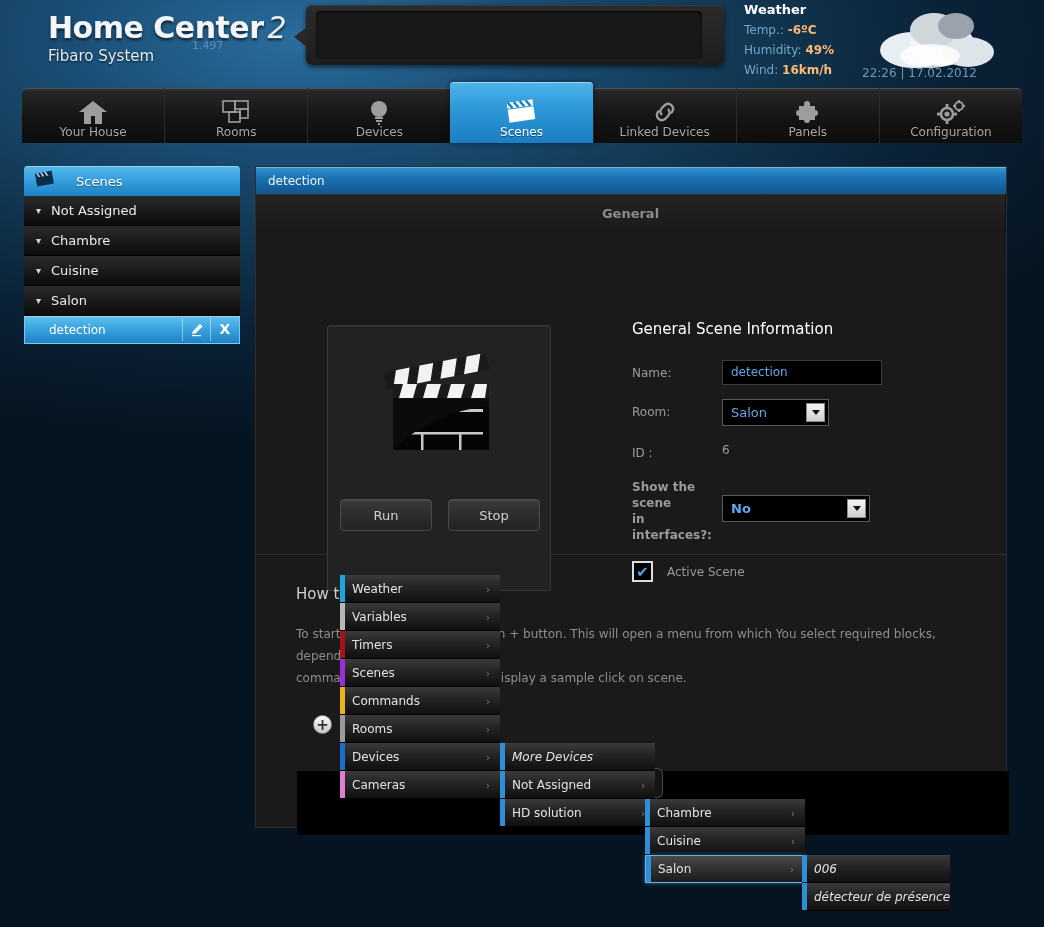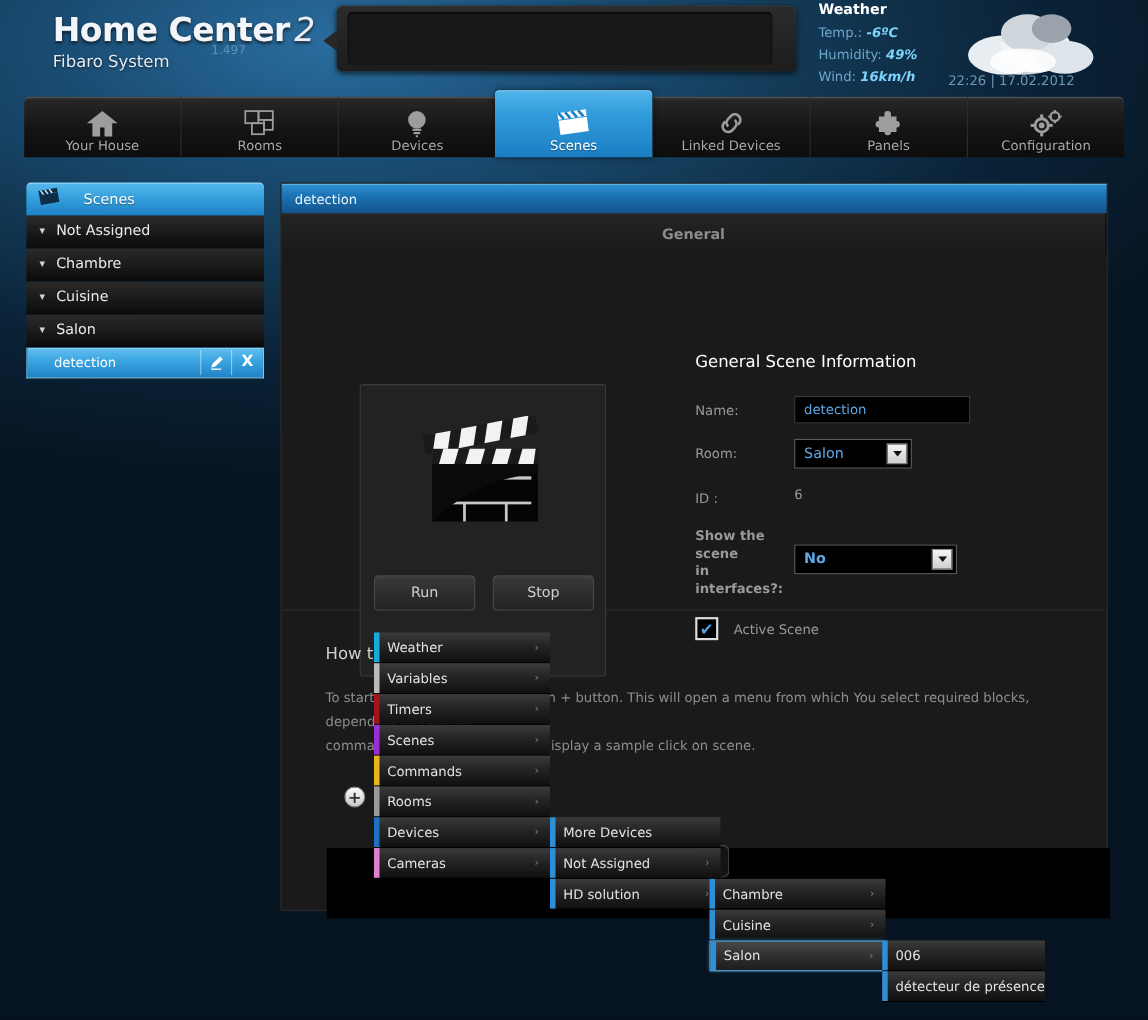--- a/index.html
+++ b/index.html
@@ -52,21 +52,21 @@
   .bubble .tail {
     position:absolute; left:-12px; top:22px;
     width:0;height:0;
     border-top:10px solid transparent;
     border-bottom:10px solid transparent;
     border-right:13px solid #272727;
   }
   .weather { position:absolute; left:744px; top:0px; width:130px; color:#cfe4f2; }
   .weather .wtitle { font-size:13px; font-weight:bold; color:#ffffff; margin-top:2px; }
   .weather .wrow { font-size:12px; color:#6fa6cc; margin-top:6px; white-space:nowrap; }
-  .weather .wrow b { color:#7dd3fc;font-style:italic; }
+  .weather .wrow b { color:#fdba74; }
   .wicon { position:absolute; left:872px; top:4px; width:132px; height:66px; }
   .wtime {
     position:absolute; left:862px; top:66px; width:160px;
     font-size:12px; color:#6c99b8; text-align:left;
   }
   
   #nav {
     position:absolute; left:22px; top:88px; width:1000px; height:55px;
     background:linear-gradient(#3b3b3b 0%, #262626 6%, #141414 55%, #0d0d0d 100%);
     border-radius:5px 5px 0 0;
@@ -147,21 +147,20 @@
     background:linear-gradient(#4d4d4d 0%, #3a3a3a 45%, #2c2c2c 100%);
     color:#ffffff;
     box-shadow: inset 0 1px 0 rgba(255,255,255,.15);
   }
   .content-top { position:relative; height:323px; border-bottom:1px solid #2c2c2c; background:#1a1a1a; }
   
   .preview {
     position:absolute; left:71px; top:93px; width:224px; height:266px;
     background:#222; border:1px solid #3a3a3a; border-radius:3px;
     box-shadow: inset 0 1px 0 rgba(255,255,255,.05);
-    margin-top: 24px;
   }
   .clap { position:absolute; left:49px; top:28px; width:126px; height:100px; }
   .runstop { position:absolute; left:12px; top:173px; width:200px; display:flex; gap:16px; }
   .rsbtn {
     width:92px; height:32px; border-radius:4px;
     background:linear-gradient(#3a3a3a 0%, #2d2d2d 50%, #232323 100%);
     border:1px solid #4a4a4a;
     color:#cfcfcf; font-size:13px;
     display:flex; align-items:center; justify-content:center;
     cursor:pointer;
@@ -229,21 +228,21 @@
     border-bottom:1px solid #000;
     cursor:pointer; white-space:nowrap;
   }
   .mi .lbar { position:absolute; left:0; top:0; bottom:0; width:5px; }
   .mi .chev { position:absolute; right:10px; top:50%; transform:translateY(-50%); color:#7c7c7c; font-size:10px; }
   .mi.sel {
     background:linear-gradient(#4a4a4a 0%, #343434 40%, #1c1c1c 100%);
     border:1px solid #5fb4ea;
     box-shadow:0 0 4px rgba(80,170,230,.6);
   }
-  .mi.noarrow { padding-right:12px; }
+  .mi.noarrow { padding-right:12px;font-style:italic; }
   #menu-root { left:340px; top:575px; width:160px; }
   #menu-devices { left:500px; top:743px; width:155px; }
   #menu-hd { left:645px; top:799px; width:160px; }
   #menu-salon { left:802px; top:855px; width:148px; }
   .rounded-ghost {
     position:absolute; left:635px; top:768px; width:28px; height:30px;
     border:1px solid #4a4a4a; border-left:none; border-radius:0 6px 6px 0;
     background:#141414; z-index:19;
   }
 </style>

